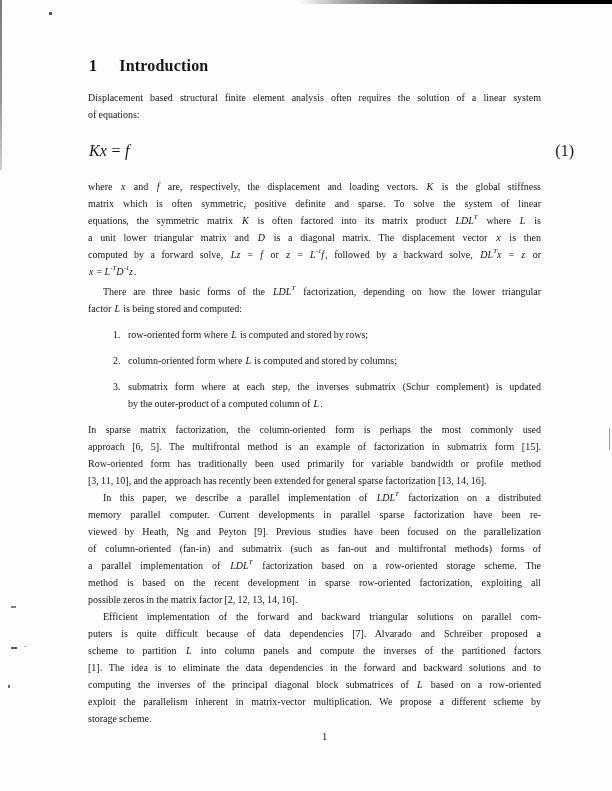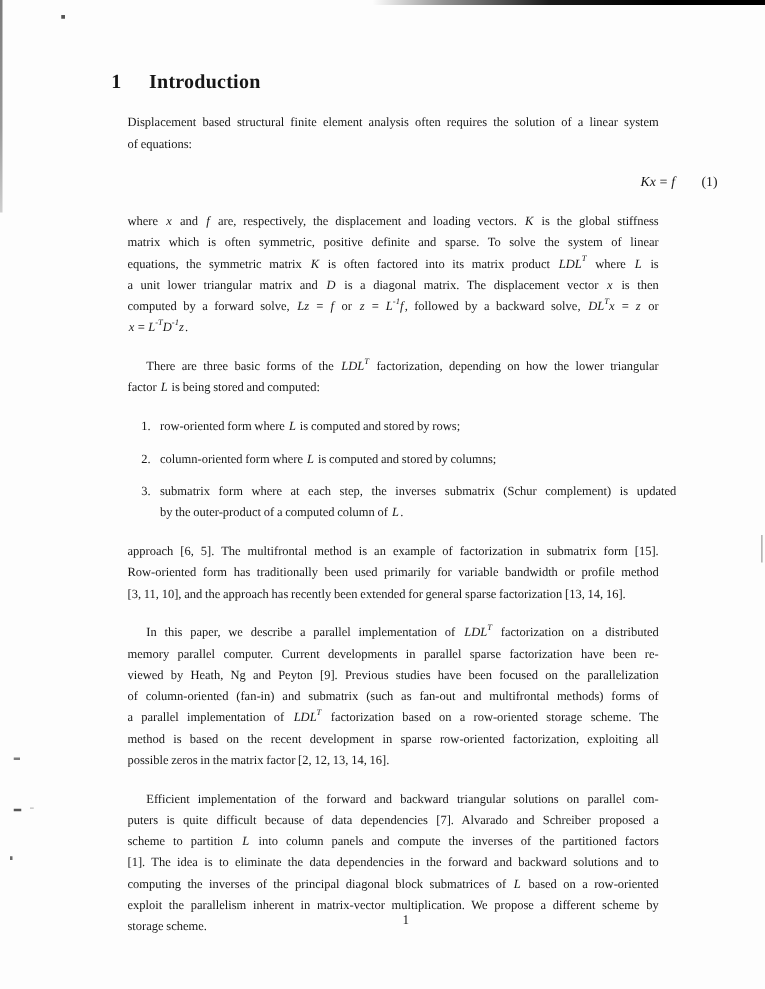--- a/index.html
+++ b/index.html
@@ -36,37 +36,37 @@
   .content {
     position: absolute; left: 88px; top: 56px; width: 453px;
   }
   .heading {
     display: flex; gap: 22px;
     font-size: 16px; font-weight: bold; letter-spacing: 0.2px;
     line-height: 20px; height: 20px;
     margin: 0 0 13px 1px;
   }
   .doc-body { font-size: 10px; line-height: 17px; word-spacing: -0.3px; }
-  .para { margin: 14px; }
+  .para { margin: 0; }
   .para.spaced { margin-top: 3px; }
   .line {
     height: 17px; line-height: 17px; overflow: hidden;
     text-align: justify; text-align-last: justify;
   }
   .line.last { text-align-last: left; }
   .line.indent { text-indent: 15px; }
   .math { font-style: italic; padding: 0 1px; }
   .math sup {
     font-size: 0.68em; line-height: 0;
     position: relative; top: -0.15em; vertical-align: super;
   }
   .eq-row {
-    position: relative; margin: 3px 0;
+    position: relative; margin: 19px 0;
     height: 17px; line-height: 17px;
-    text-align: right; font-size: 11px;
+    text-align: left; font-size: 16px;
   }
   .eq-label { position: absolute; right: -33px; top: 0; font-style: normal; }
   .list { margin: 9px 0; }
   .list-item { display: flex; }
   .list-item + .list-item { margin-top: 9px; }
   .num {
     flex: 0 0 40px; box-sizing: border-box;
     padding-left: 25px; text-align: left;
   }
   .item-lines { flex: 1; min-width: 0; }
@@ -127,20 +127,21 @@
           </div>
           <div class="list-item">
             <div class="num">3.</div>
             <div class="item-lines">
               <div class="line">submatrix form where at each step, the inverses submatrix (Schur complement) is updated</div>
               <div class="line last">by the outer-product of a computed column of <span class="math">L</span>.</div>
             </div>
           </div>
         </div>
         <div class="para">
+          <div class="line">In sparse matrix factorization, the column-oriented form is perhaps the most commonly used</div>
           <div class="line">approach [6, 5]. The multifrontal method is an example of factorization in submatrix form [15].</div>
           <div class="line">Row-oriented form has traditionally been used primarily for variable bandwidth or profile method</div>
           <div class="line last">[3, 11, 10], and the approach has recently been extended for general sparse factorization [13, 14, 16].</div>
         </div>
         <div class="para">
           <div class="line indent">In this paper, we describe a parallel implementation of <span class="math">LDL<sup>T</sup></span> factorization on a distributed</div>
           <div class="line">memory parallel computer. Current developments in parallel sparse factorization have been re-</div>
           <div class="line">viewed by Heath, Ng and Peyton [9]. Previous studies have been focused on the parallelization</div>
           <div class="line">of column-oriented (fan-in) and submatrix (such as fan-out and multifrontal methods) forms of</div>
           <div class="line">a parallel implementation of <span class="math">LDL<sup>T</sup></span> factorization based on a row-oriented storage scheme. The</div>

